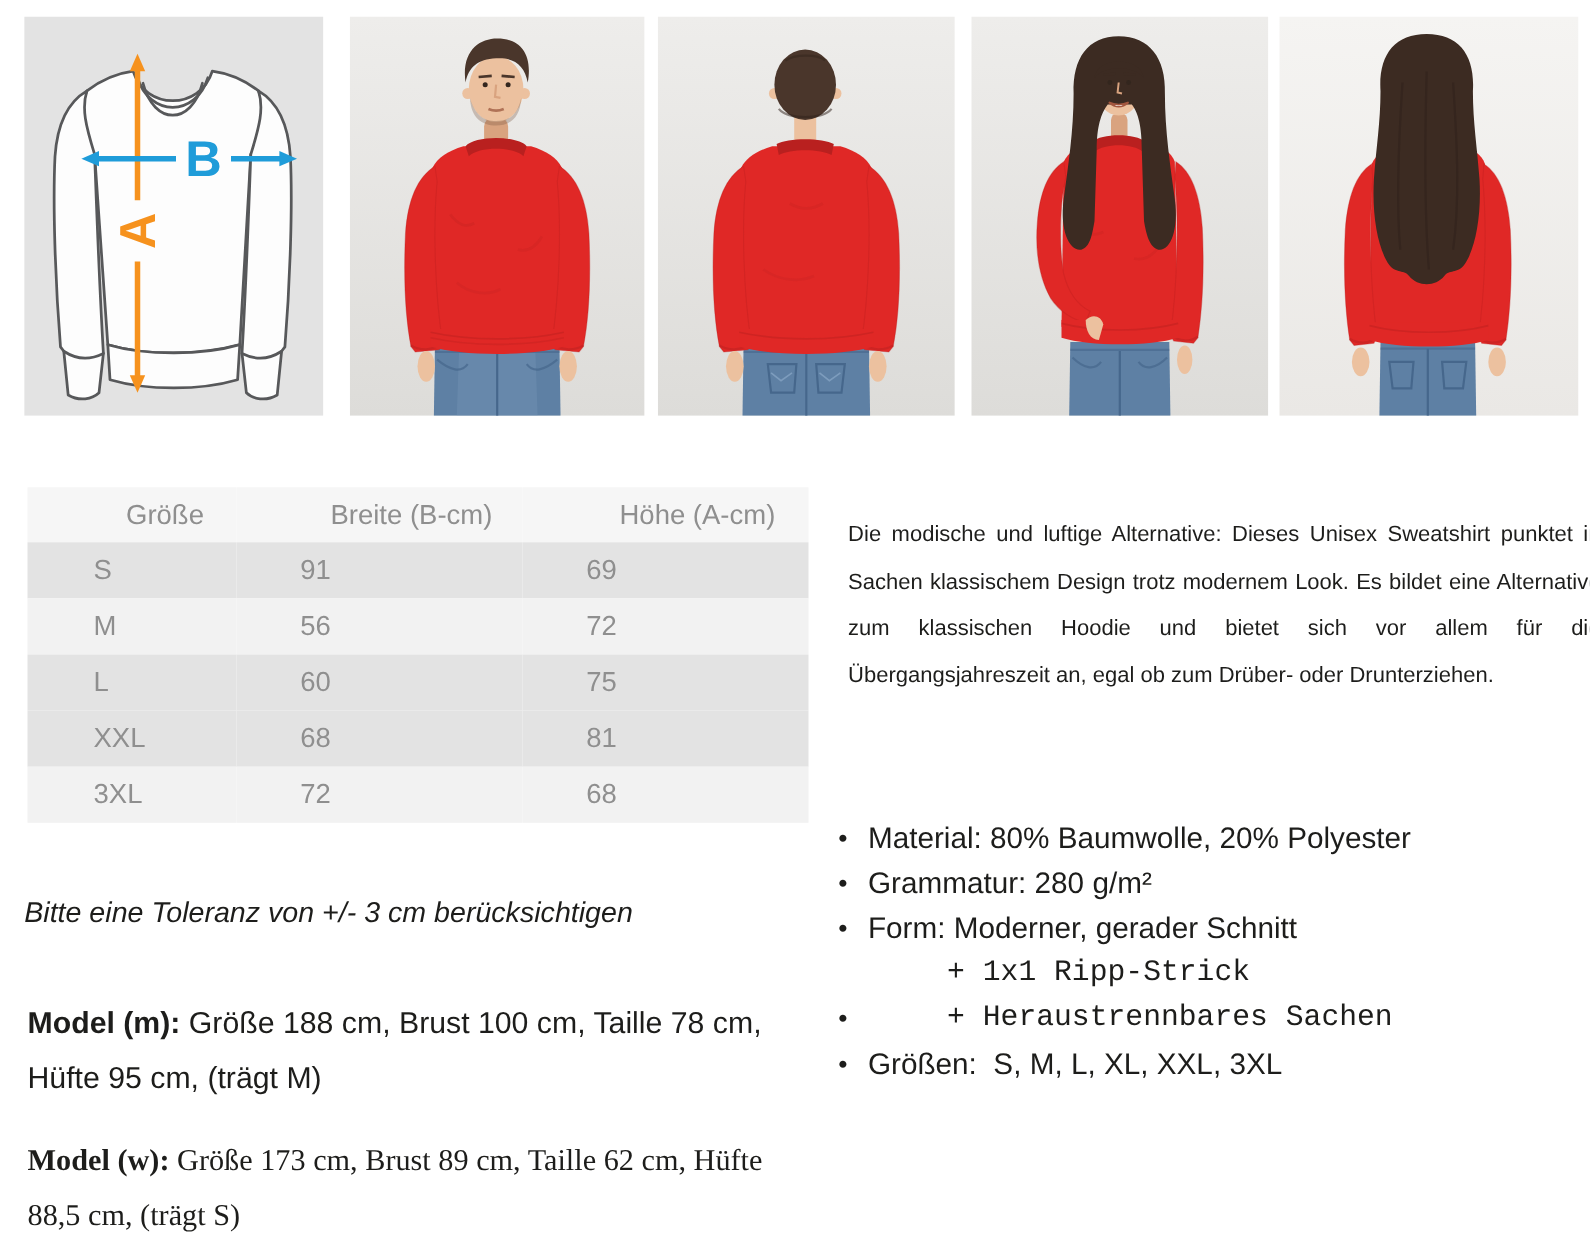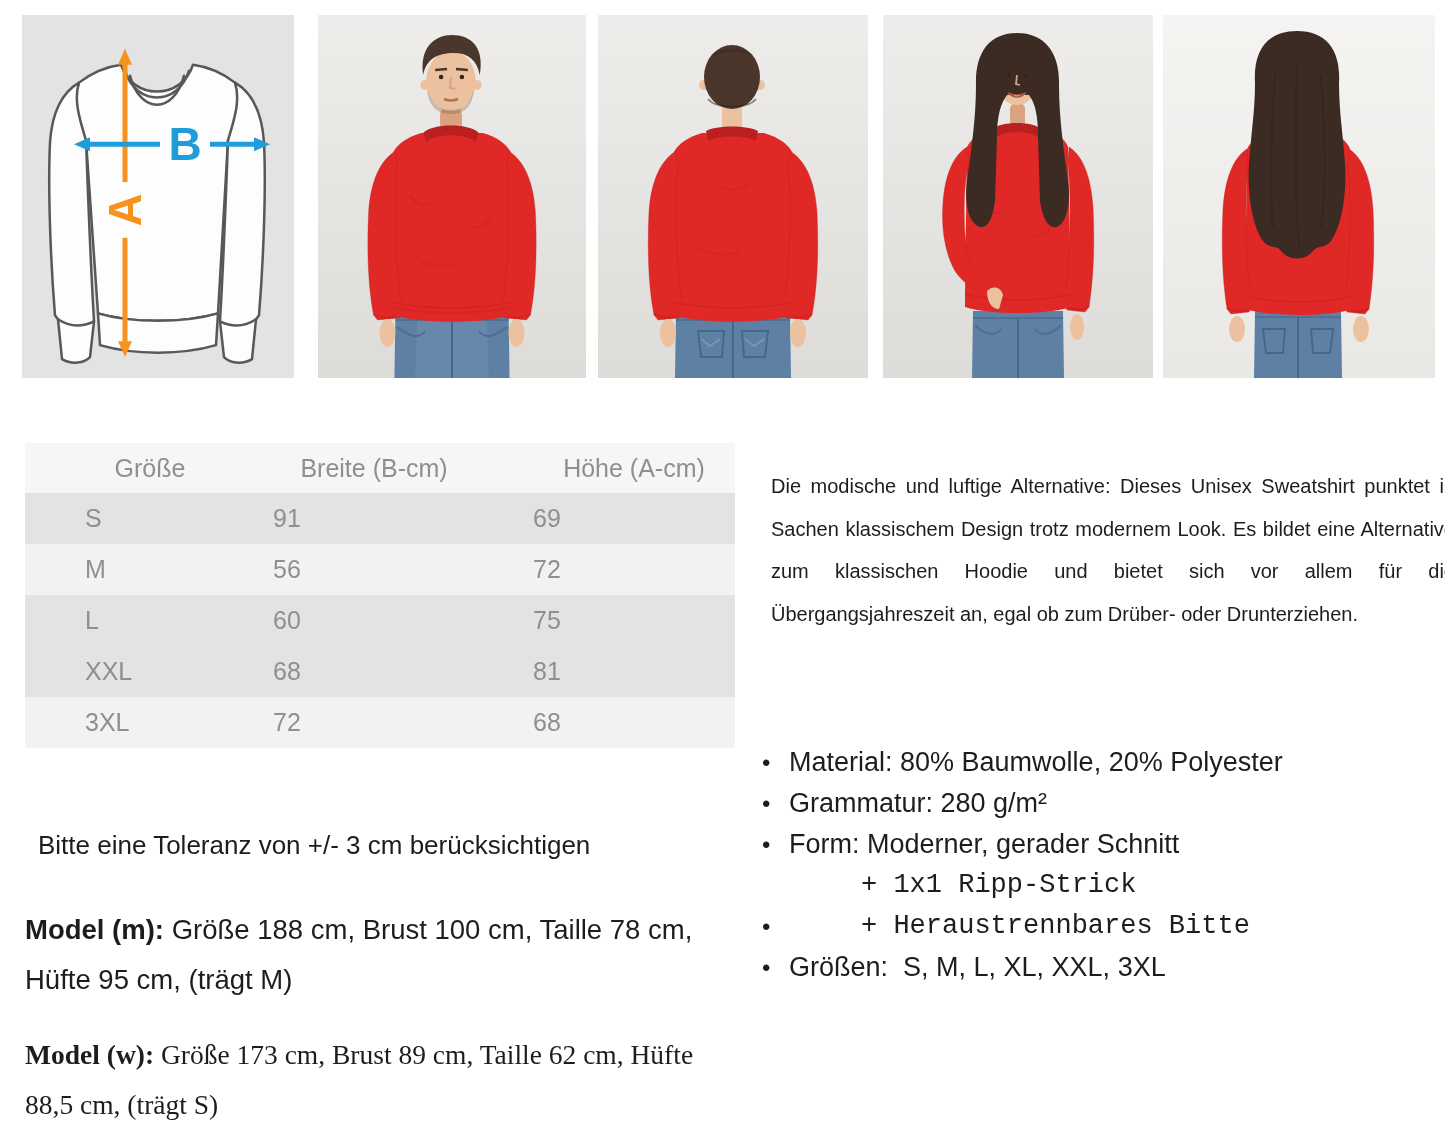--- a/index.html
+++ b/index.html
@@ -17,21 +17,21 @@
   .size-table{position:absolute;left:25px;top:443px;width:710px;border-collapse:collapse;
               table-layout:fixed;font-size:25px;color:var(--table-text,#8f8f8f);}
   .size-table col.c1{width:190px}.size-table col.c2{width:260px}.size-table col.c3{width:260px}
   .size-table th{font-weight:normal;text-align:center;height:50px;background:var(--table-header-bg,#f6f6f6);}
   .size-table td{height:51px;text-align:left;}
   .size-table th,.size-table td{padding:0 0 0 58px;}
   .size-table th:first-child,.size-table td:first-child{padding-left:60px;}
   .size-table tr.dark td{background:var(--table-row-dark,#e3e3e3);}
   .size-table tr.light td{background:var(--table-row-light,#f2f2f2);}
 
-  .tolerance{position:absolute;left:22px;top:812px;margin:16px;font-size:26px;line-height:34px;}
+  .tolerance{position:absolute;left:22px;top:812px;margin:0;font-size:26px;line-height:34px;font-style:italic;}
   .model-info{position:absolute;left:25px;width:705px;margin:0;font-size:27.5px;line-height:50px;}
   #model-m{top:905px;} #model-w{top:1030px;font-family:Liberation Serif, serif;}
   .model-info b{font-weight:bold;}
 
   .description{position:absolute;left:755px;top:449px;width:684px;margin:16px;
                font-size:20px;line-height:42.5px;text-align:justify;}
   .features{position:absolute;left:755px;top:742px;width:690px;margin:0;padding:0;
             list-style:none;font-size:27px;line-height:41px;}
   .features li{position:relative;padding-left:34px;}
   .features li::before{content:"\2022";position:absolute;left:7px;top:0;font-size:24px;}
@@ -308,20 +308,20 @@
       <span class="feature-text">Material: 80% Baumwolle, 20% Polyester</span>
     </li>
     <li>
       <span class="feature-text">Grammatur: 280 g/m²</span>
     </li>
     <li>
       <span class="feature-text">Form: Moderner, gerader Schnitt</span>
       <div class="feature-cont">+ 1x1 Ripp-Strick</div>
     </li>
     <li>
-      <div class="feature-cont">+ Heraustrennbares Bitte</div>
+      <div class="feature-cont">+ Heraustrennbares Sachen</div>
     </li>
     <li>
       <span class="feature-text">Größen:  S, M, L, XL, XXL, 3XL</span>
     </li>
   </ul>
 
 </div>
 
 </body></html>

